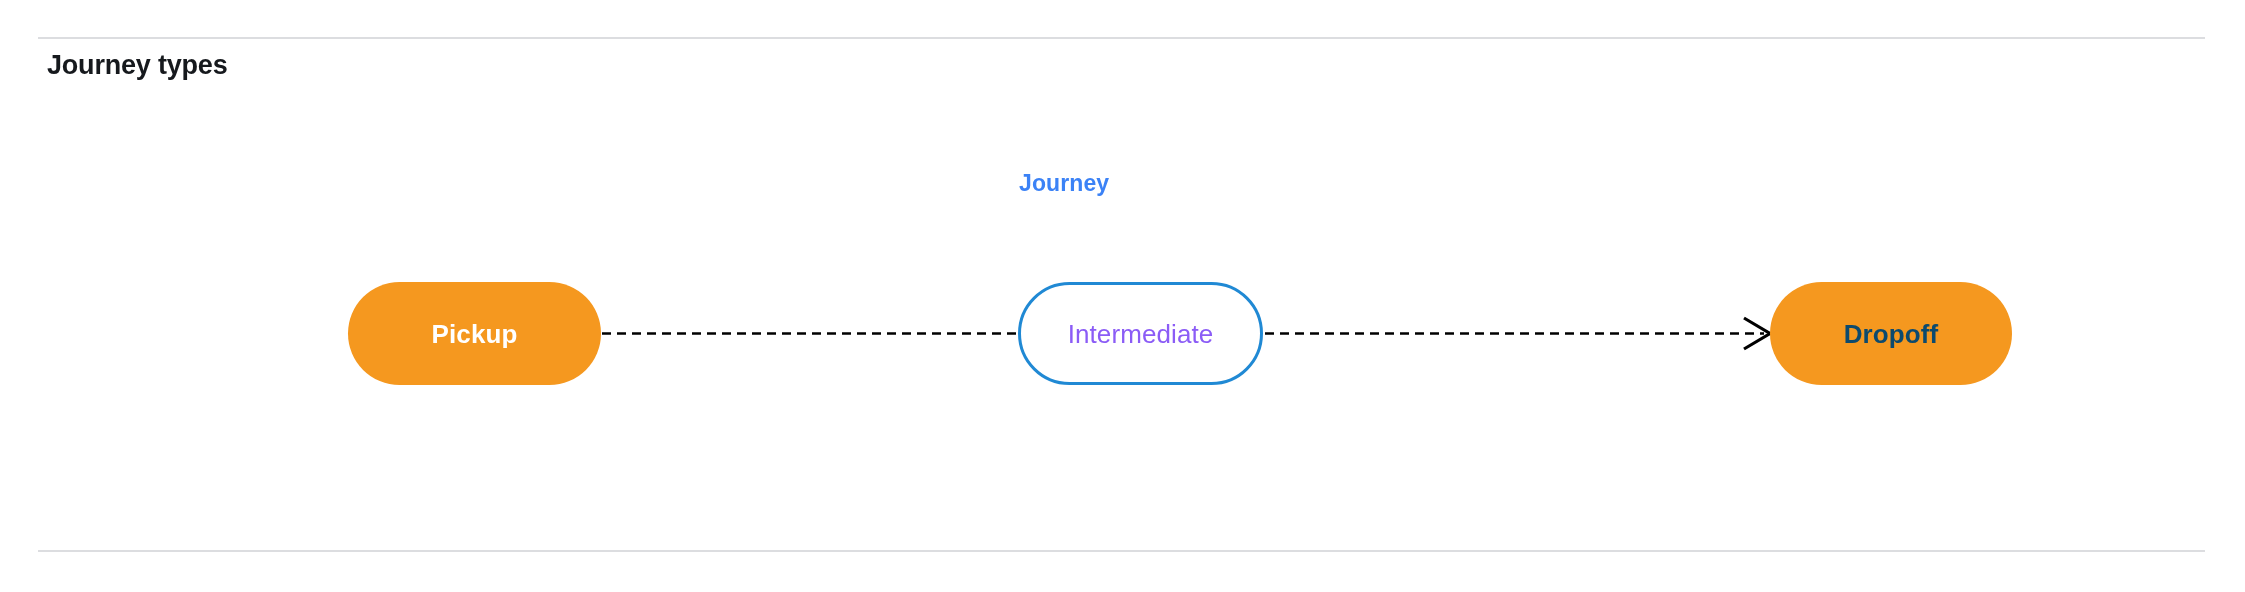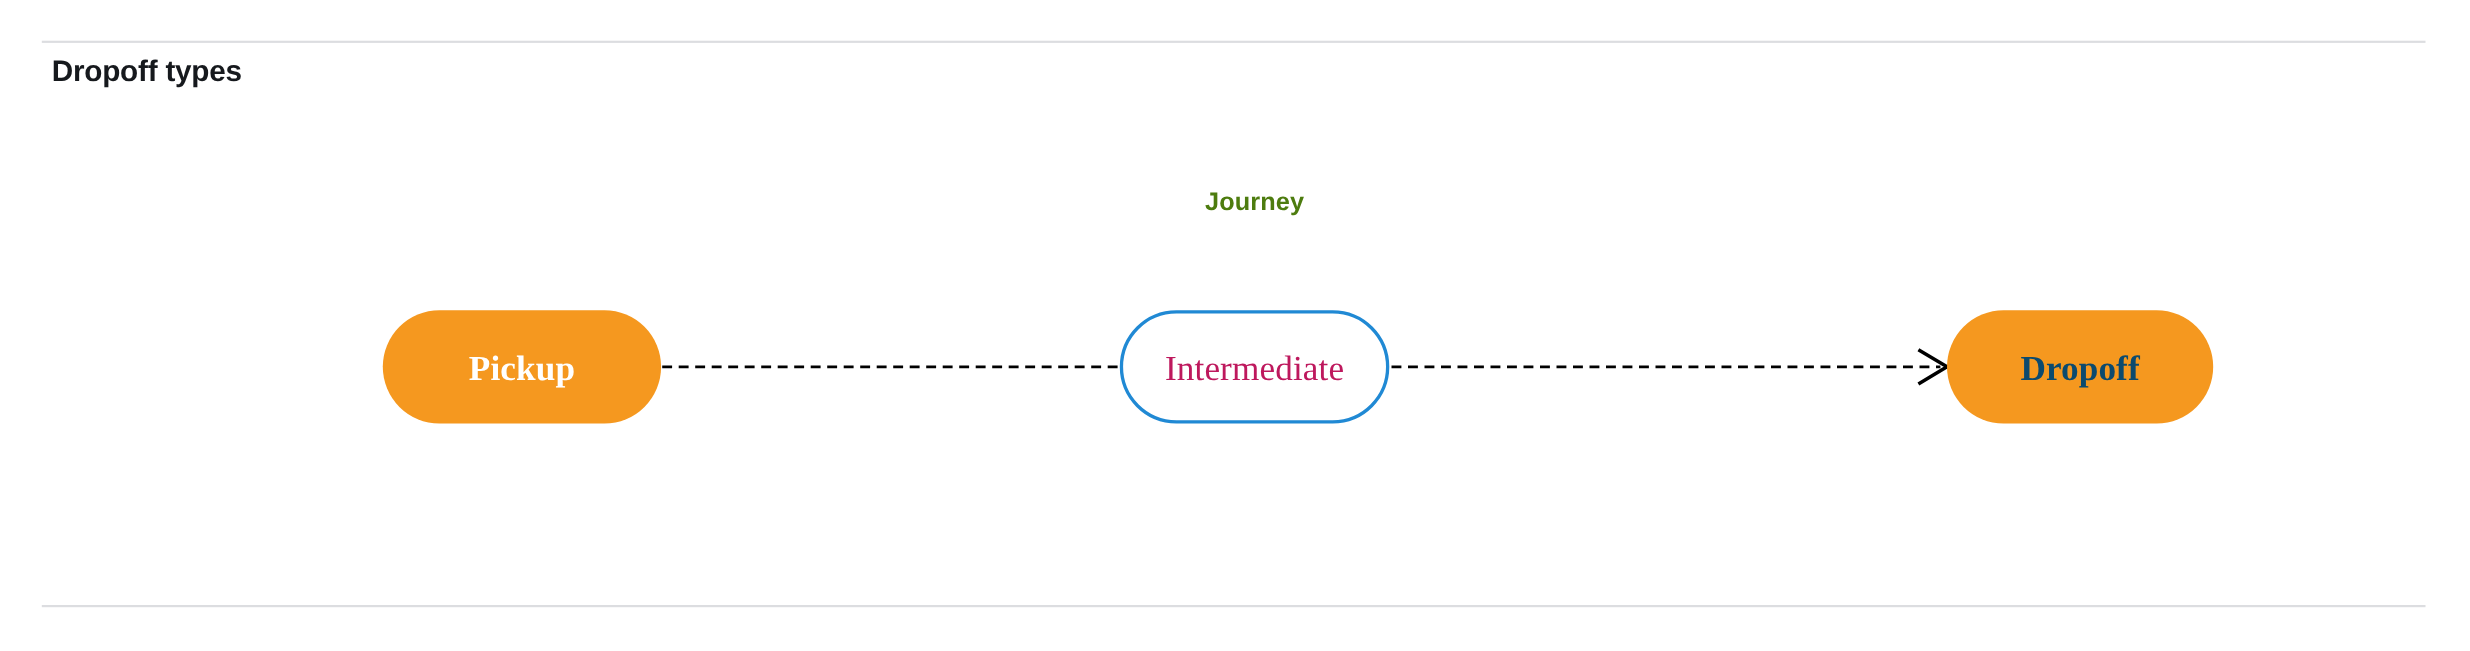--- a/index.html
+++ b/index.html
@@ -51,46 +51,45 @@
     top: 0;
     width: 2245px;
     height: 592px;
   }
 
   .graph-label {
     position: absolute;
     top: 170px;
     left: 1019px;
     width: 243px;
-    text-align: center;
+    text-align: left;
     font-size: 23px;
     font-weight: bold;
-    color: #4d7c0f;
+    color: #3b82f6;
     letter-spacing: 0.1px;
     white-space: nowrap;
   }
 
   
   .node {
     position: absolute;
     top: 282px;
     height: 103px;
     box-sizing: border-box;
     border-radius: 52px;
     display: flex;
     align-items: center;
     justify-content: center;
     white-space: nowrap;
     user-select: none;
   }
   .node-label {
-    font-size: 32px;
+    font-size: 26px;
     line-height: 28px;
     letter-spacing: 0.1px;
-    font-family: Liberation Serif, serif;
   }
 
   .node.pickup {
     left: 348px;
     width: 253px;
     background: #f5981f;
   }
   .node.pickup .node-label {
     color: #ffffff;
     font-weight: bold;
@@ -106,21 +105,21 @@
     font-weight: bold;
   }
 
   .node.intermediate {
     left: 1018px;
     width: 245px;
     background: #ffffff;
     border: 3px solid #2089d4;
   }
   .node.intermediate .node-label {
-    color: #be185d;
+    color: #8b5cf6;
     font-weight: normal;
   }
 
   
   .edges {
     position: absolute;
     left: 0;
     top: 0;
     width: 2245px;
     height: 592px;
@@ -128,21 +127,21 @@
     pointer-events: none;
   }
 </style>
 </head>
 <body>
 
 <div id="screen">
 
   <div class="divider top"></div>
 
-  <div class="section-title">Dropoff types</div>
+  <div class="section-title">Journey types</div>
 
   <div class="diagram">
 
     <div class="graph-label">Journey</div>
 
     <svg class="edges" width="2245" height="592" viewBox="0 0 2245 592">
       <line class="edge-line" x1="602" y1="333.5" x2="1016" y2="333.5" stroke="#000000" stroke-width="2.6" stroke-dasharray="9 6" stroke-linecap="butt"></line>
       <line class="edge-line" x1="1265" y1="333.5" x2="1764" y2="333.5" stroke="#000000" stroke-width="2.6" stroke-dasharray="9 6" stroke-linecap="butt"></line>
       <polyline class="edge-arrowhead" points="1744,318 1770,333.5 1744,349" fill="none" stroke="#000000" stroke-width="3.2" stroke-linecap="butt" stroke-linejoin="miter"></polyline>
     </svg>

